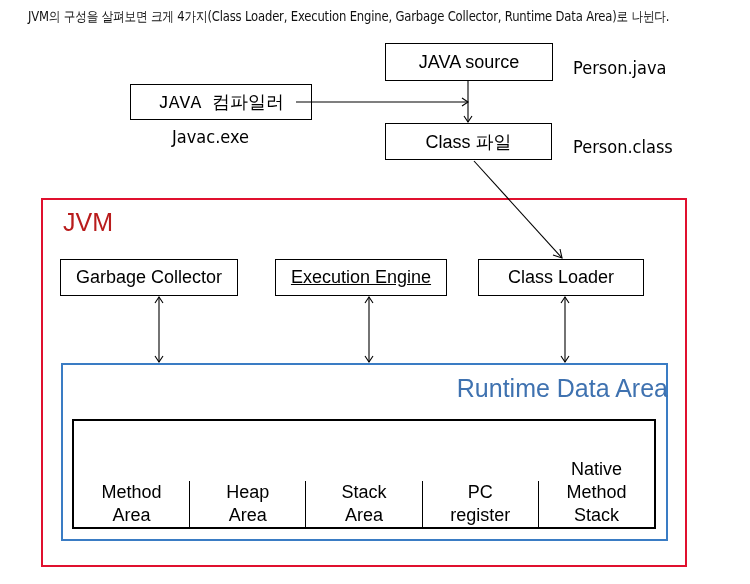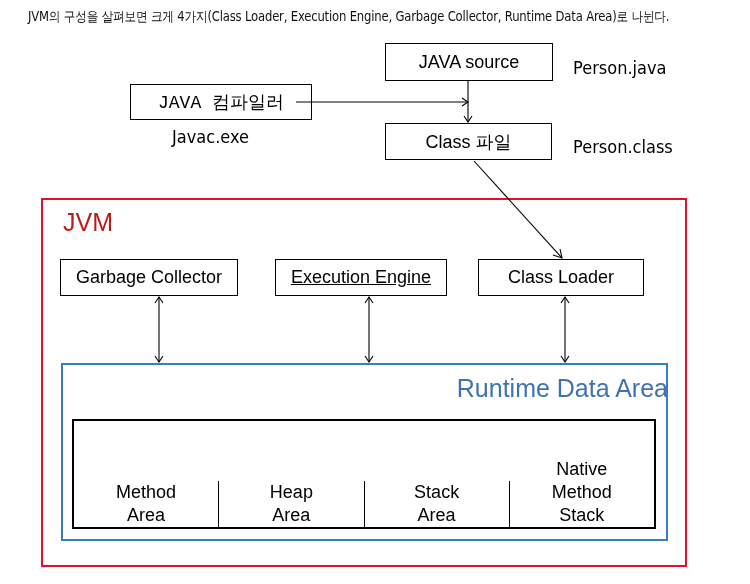--- a/index.html
+++ b/index.html
@@ -54,20 +54,22 @@
 
 <div class="rda-frame"></div>
 <div class="rda-title">Runtime Data Area</div>
 <div class="rda-table">
   <div class="rda-cell">Method
 Area</div>
   <div class="rda-cell">Heap
 Area</div>
   <div class="rda-cell">Stack
 Area</div>
+  <div class="rda-cell">PC
+register</div>
   <div class="rda-cell">Native
 Method
 Stack</div>
 </div>
 
 <svg class="arrows" viewBox="0 0 750 584">
   <g stroke="#000" stroke-width="1.1" fill="none">
 
     <line x1="296" y1="102" x2="468" y2="102"></line>
     <polyline points="462,98 468,102 462,106"></polyline>

